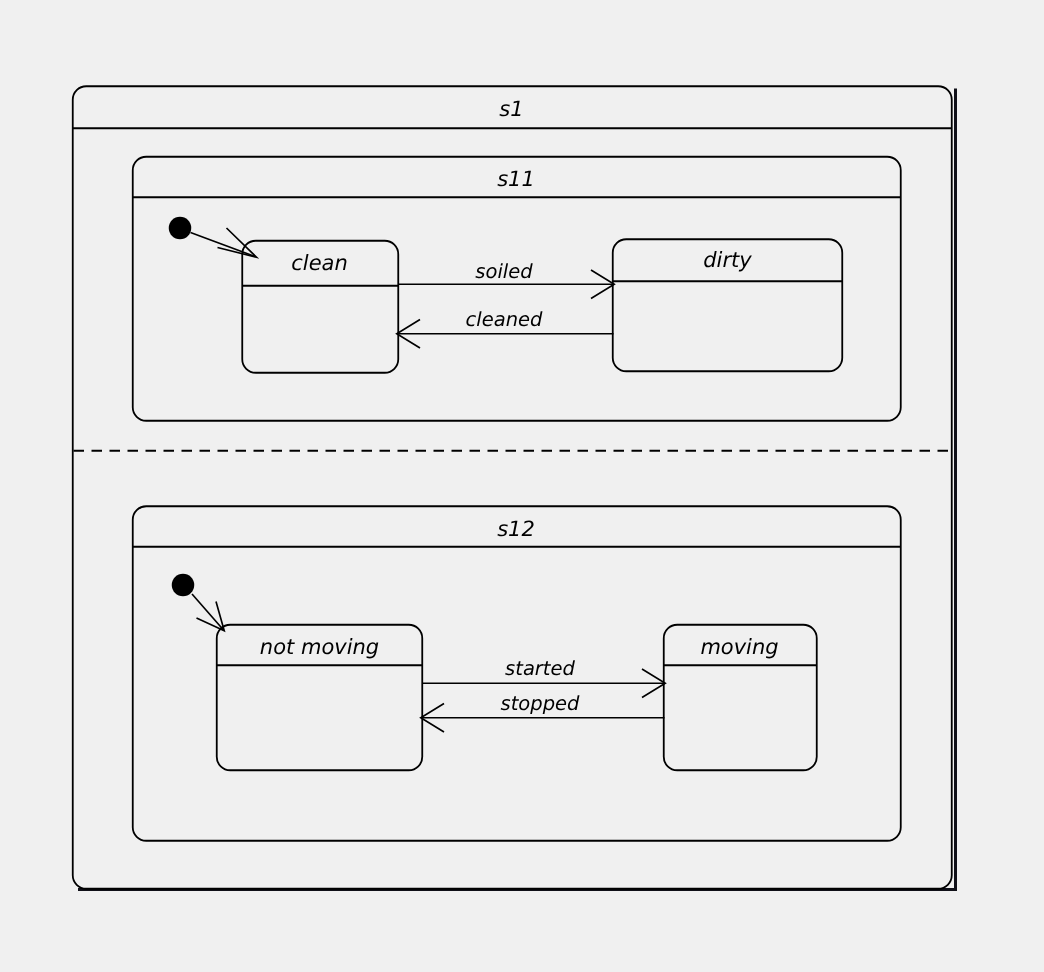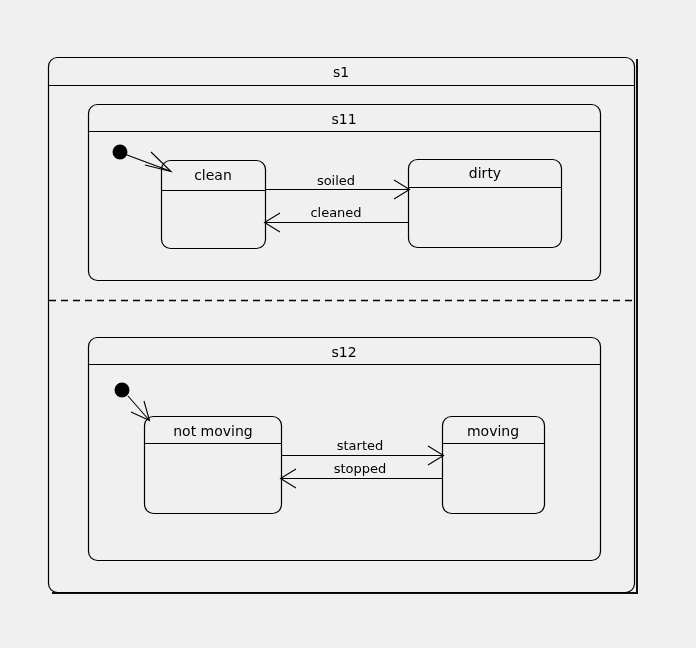--- a/index.html
+++ b/index.html
@@ -10,20 +10,21 @@
     width: 696px;
     height: 648px;
     background: #f0f0f0;
     font-family: "DejaVu Sans", sans-serif;
     overflow: hidden;
   }
   #canvas {
     position: relative;
     width: 696px;
     height: 648px;
+    font-style: italic;
   }
   svg#diagram {
     position: absolute;
     left: 0;
     top: 0;
     width: 696px;
     height: 648px;
   }
   .comp-title, .state-label, .trans-label {
     font-family: "DejaVu Sans", sans-serif;

